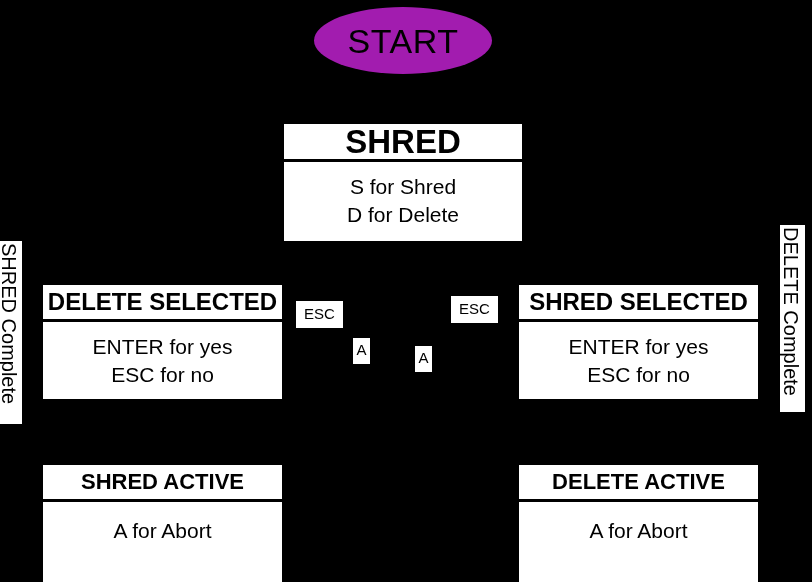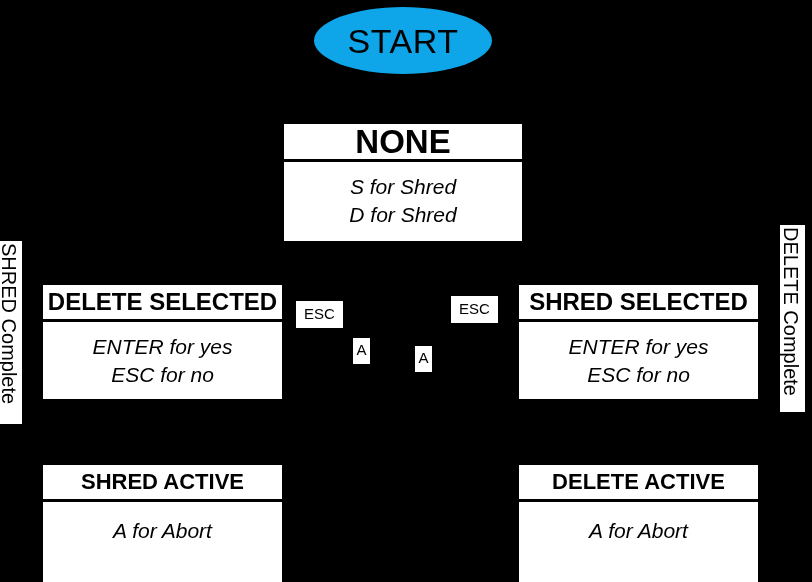--- a/index.html
+++ b/index.html
@@ -14,21 +14,21 @@
     position: relative;
     width: 812px;
     height: 582px;
     background: #000000;
     overflow: hidden;
   }
 
   
   .terminator {
     position: absolute;
-    background: #0ea5e9;
+    background: #a21caf;
     border-radius: 50%;
     display: flex;
     align-items: center;
     justify-content: center;
     color: #000000;
   }
   .terminator-label {
     font-size: 34px;
     font-weight: 400;
     letter-spacing: 0.5px;
@@ -61,21 +61,20 @@
     white-space: nowrap;
   }
   .state-body {
     flex: 1 1 auto;
     display: flex;
     flex-direction: column;
     align-items: center;
     justify-content: flex-start;
     padding-top: 11px;
     box-sizing: border-box;
-    font-style: italic;
   }
   .state-line {
     font-size: 21px;
     line-height: 28px;
     color: #000000;
     white-space: nowrap;
   }
 
   
   .box-none .state-title-wrap { height: 38px; }
@@ -123,25 +122,25 @@
 <body>
 
 <div id="canvas">
 
   <div class="terminator" style="left:314px; top:7px; width:178px; height:67px;">
     <span class="terminator-label">START</span>
   </div>
 
   <div class="state-box box-none" style="left:284px; top:124px; width:238px; height:117px;">
     <div class="state-title-wrap">
-      <span class="state-title">NONE</span>
+      <span class="state-title">SHRED</span>
     </div>
     <div class="state-body">
       <span class="state-line">S for Shred</span>
-      <span class="state-line">D for Shred</span>
+      <span class="state-line">D for Delete</span>
     </div>
   </div>
 
   <div class="state-box box-selected" style="left:43px; top:285px; width:239px; height:114px;">
     <div class="state-title-wrap">
       <span class="state-title">DELETE SELECTED</span>
     </div>
     <div class="state-body">
       <span class="state-line">ENTER for yes</span>
       <span class="state-line">ESC for no</span>

